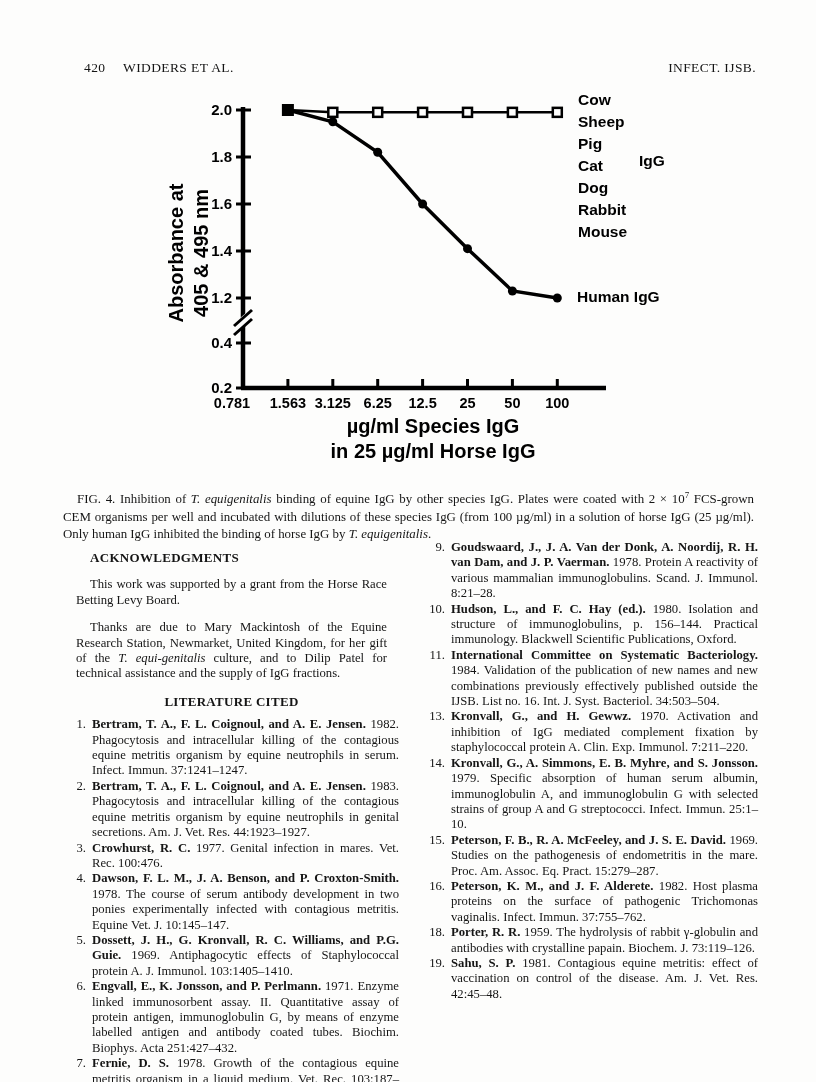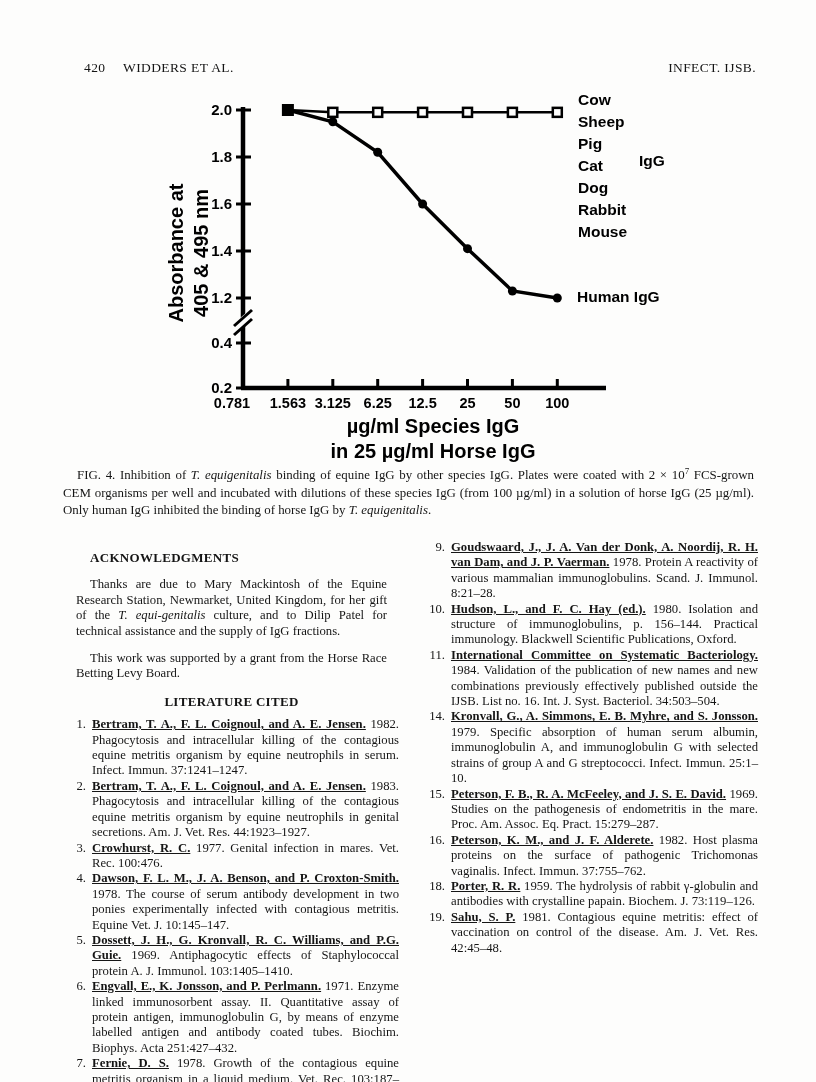--- a/index.html
+++ b/index.html
@@ -13,40 +13,40 @@
   
   .runhead{position:absolute;top:60px;left:70px;right:60px;display:flex;justify-content:space-between;font-size:13.5px;letter-spacing:.4px;margin-left:14px;}
   .runhead .left span{margin-right:14px;}
 
   
   .chart-wrap{position:absolute;left:150px;top:85px;width:640px;height:380px;}
   .chart-wrap svg{display:block;}
 
   
   .fig-caption{
-    position:absolute;left:63px;top:467px;width:691px;
+    position:absolute;left:63px;top:491px;width:691px;
     font-size:12.9px;line-height:17.5px;text-align:justify;
   }
   .fig-caption .indent{margin-left:14px;}
   .fig-caption i{font-style:italic;}
   .fig-caption sup{font-size:9px;line-height:0;}
 
   
   .columns{position:absolute;left:64px;top:538px;width:694px;display:flex;gap:24px;}
   .col{width:335px;flex:0 0 335px;font-size:12.7px;line-height:15.4px;}
   .sec-heading{font-weight:bold;text-align:center;font-size:13px;letter-spacing:.3px;margin:0 0 8px 0;}
   .lit-heading{margin-top:10px;}
   .ack p{margin:12px;text-align:justify;text-indent:14px;}
   .ack i{font-style:italic;}
 
   .refs{margin-top:2px;}
   .ref{display:flex;margin:0;}
   .ref-num{flex:0 0 22px;text-align:right;margin-right:6px;}
   .ref-body{flex:1;text-align:justify;}
-  .ref-authors{font-weight:bold;text-decoration:underline;}
+  .ref-authors{font-weight:bold;}
 </style>
 </head>
 <body>
 
 <div class="page">
 
   <div class="runhead">
     <span class="left">
       <span>420</span>
       <span>WIDDERS ET AL.</span>
@@ -122,22 +122,22 @@
       </svg>
   </div>
 
   <div class="fig-caption"><span class="indent">FIG. 4. Inhibition of </span><i>T. equigenitalis</i><span> binding of equine IgG by other species IgG. Plates were coated with 2 × 10</span><sup>7</sup><span> FCS-grown CEM organisms per well and incubated with dilutions of these species IgG (from 100 µg/ml) in a solution of horse IgG (25 µg/ml). Only human IgG inhibited the binding of horse IgG by </span><i>T. equigenitalis</i><span>.</span></div>
 
   <div class="columns">
 
     <div class="col">
       <div class="ack">
         <p class="sec-heading">ACKNOWLEDGMENTS</p>
+        <p>This work was supported by a grant from the Horse Race Betting Levy Board.</p>
         <p><span>Thanks are due to Mary Mackintosh of the Equine Research Station, Newmarket, United Kingdom, for her gift of the </span><i>T. equi-genitalis</i><span> culture, and to Dilip Patel for technical assistance and the supply of IgG fractions.</span></p>
-        <p>This work was supported by a grant from the Horse Race Betting Levy Board.</p>
       </div>
 
       <p class="sec-heading lit-heading">LITERATURE CITED</p>
 
       <div class="refs">
 
           <div class="ref">
             <span class="ref-num">1.</span>
             <span class="ref-body"><span class="ref-authors">Bertram, T. A., F. L. Coignoul, and A. E. Jensen.</span> <span>1982. Phagocytosis and intracellular killing of the contagious equine metritis organism by equine neutrophils in serum. Infect. Immun. 37:1241–1247.</span></span>
           </div>
@@ -191,20 +191,24 @@
             <span class="ref-num">10.</span>
             <span class="ref-body"><span class="ref-authors">Hudson, L., and F. C. Hay (ed.).</span> <span>1980. Isolation and structure of immunoglobulins, p. 156–144. Practical immunology. Blackwell Scientific Publications, Oxford.</span></span>
           </div>
 
           <div class="ref">
             <span class="ref-num">11.</span>
             <span class="ref-body"><span class="ref-authors">International Committee on Systematic Bacteriology.</span> <span>1984. Validation of the publication of new names and new combinations previously effectively published outside the IJSB. List no. 16. Int. J. Syst. Bacteriol. 34:503–504.</span></span>
           </div>
 
 
+          <div class="ref">
+            <span class="ref-num">13.</span>
+            <span class="ref-body"><span class="ref-authors">Kronvall, G., and H. Gewwz.</span> <span>1970. Activation and inhibition of IgG mediated complement fixation by staphylococcal protein A. Clin. Exp. Immunol. 7:211–220.</span></span>
+          </div>
 
           <div class="ref">
             <span class="ref-num">14.</span>
             <span class="ref-body"><span class="ref-authors">Kronvall, G., A. Simmons, E. B. Myhre, and S. Jonsson.</span> <span>1979. Specific absorption of human serum albumin, immunoglobulin A, and immunoglobulin G with selected strains of group A and G streptococci. Infect. Immun. 25:1–10.</span></span>
           </div>
 
           <div class="ref">
             <span class="ref-num">15.</span>
             <span class="ref-body"><span class="ref-authors">Peterson, F. B., R. A. McFeeley, and J. S. E. David.</span> <span>1969. Studies on the pathogenesis of endometritis in the mare. Proc. Am. Assoc. Eq. Pract. 15:279–287.</span></span>
           </div>

